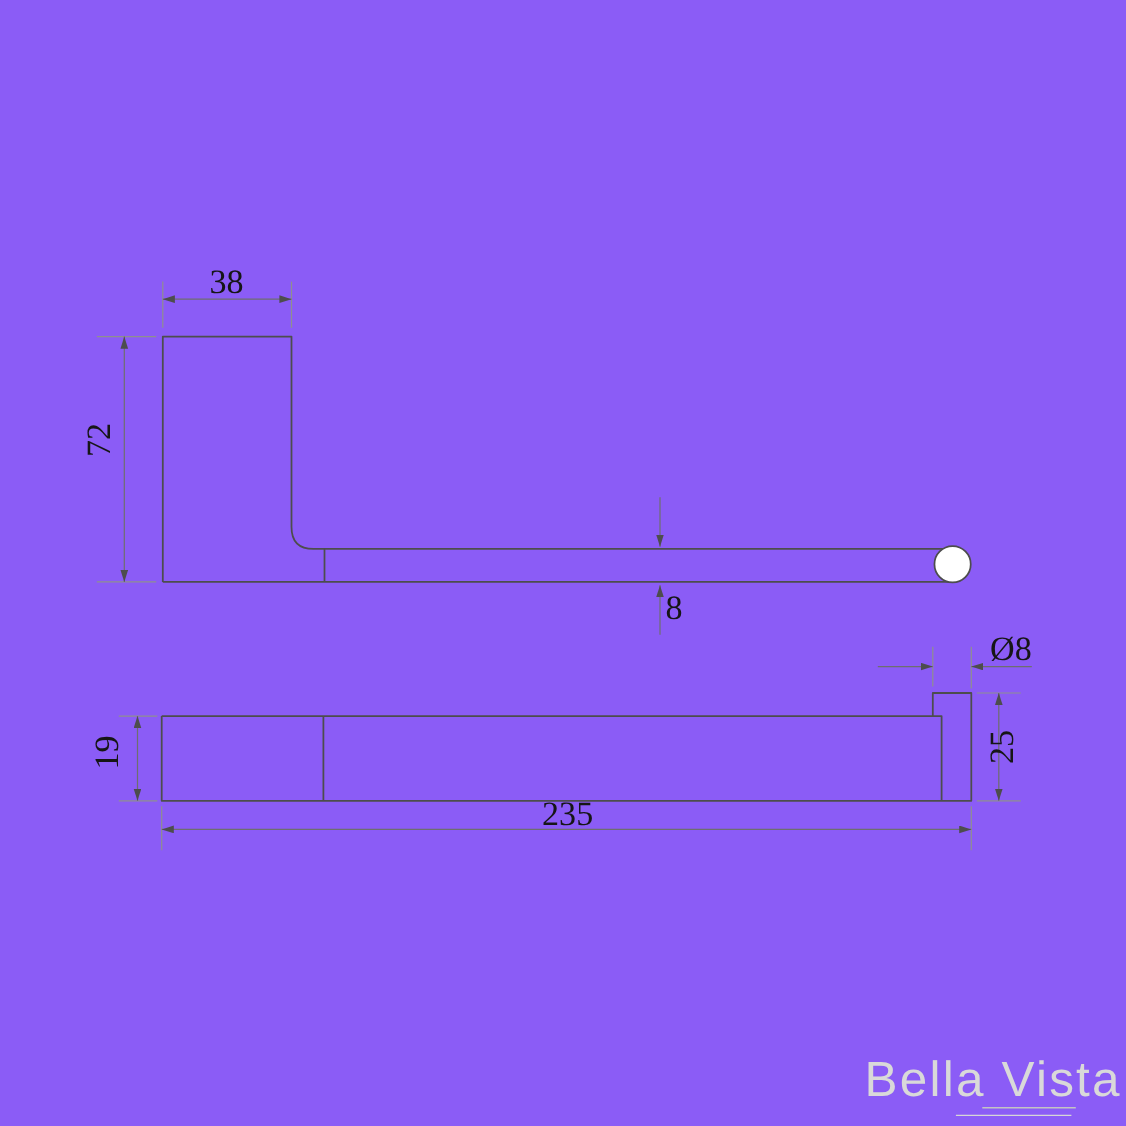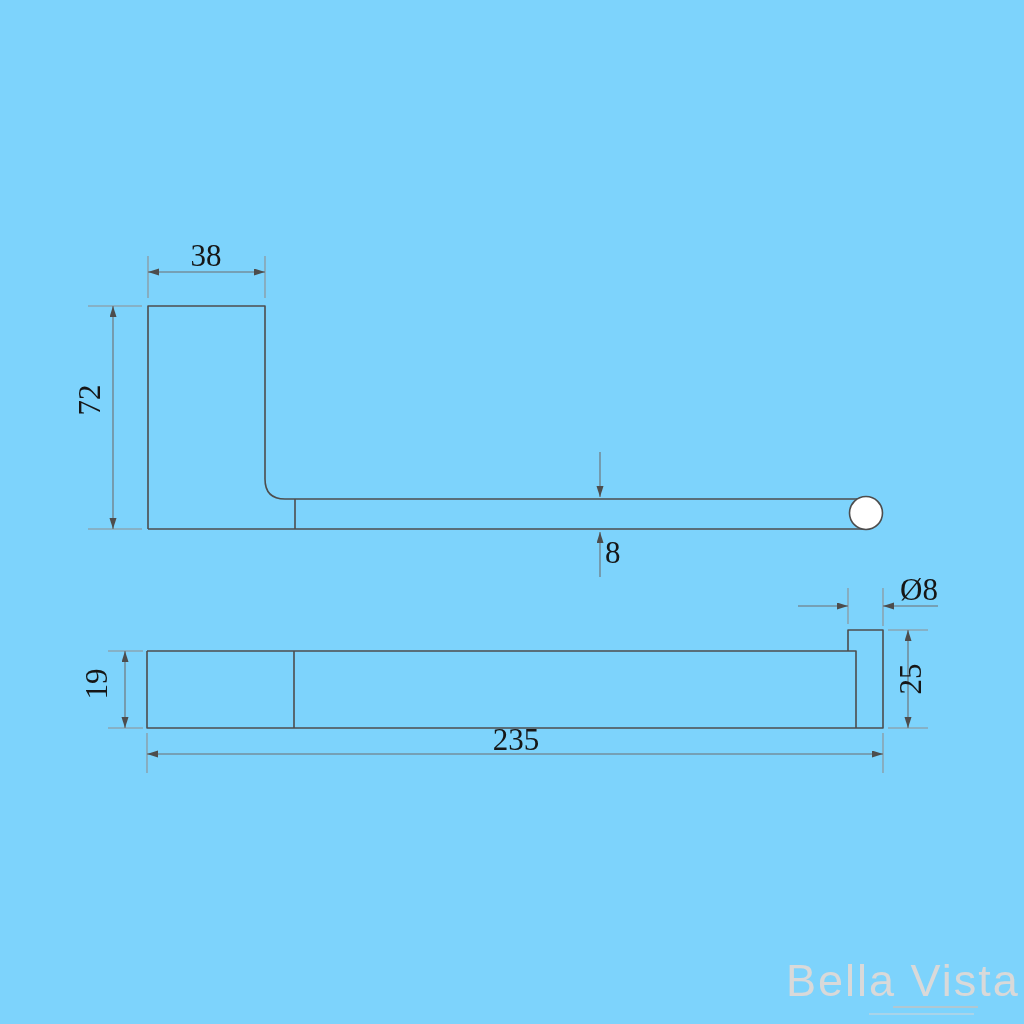--- a/index.html
+++ b/index.html
@@ -8,21 +8,21 @@
     background: #ffffff;
     width: 1024px;
     height: 1024px;
     overflow: hidden;
     font-family: "Liberation Serif", serif;
   }
   .stage {
     position: relative;
     width: 1024px;
     height: 1024px;
-    background: #7dd3fc;
+    background: #8b5cf6;
   }
   svg { display: block; }
   
   .obj {
     stroke: #4d4d4d;
     stroke-width: 1.6;
     fill: none;
     stroke-linejoin: round;
     stroke-linecap: butt;
   }

